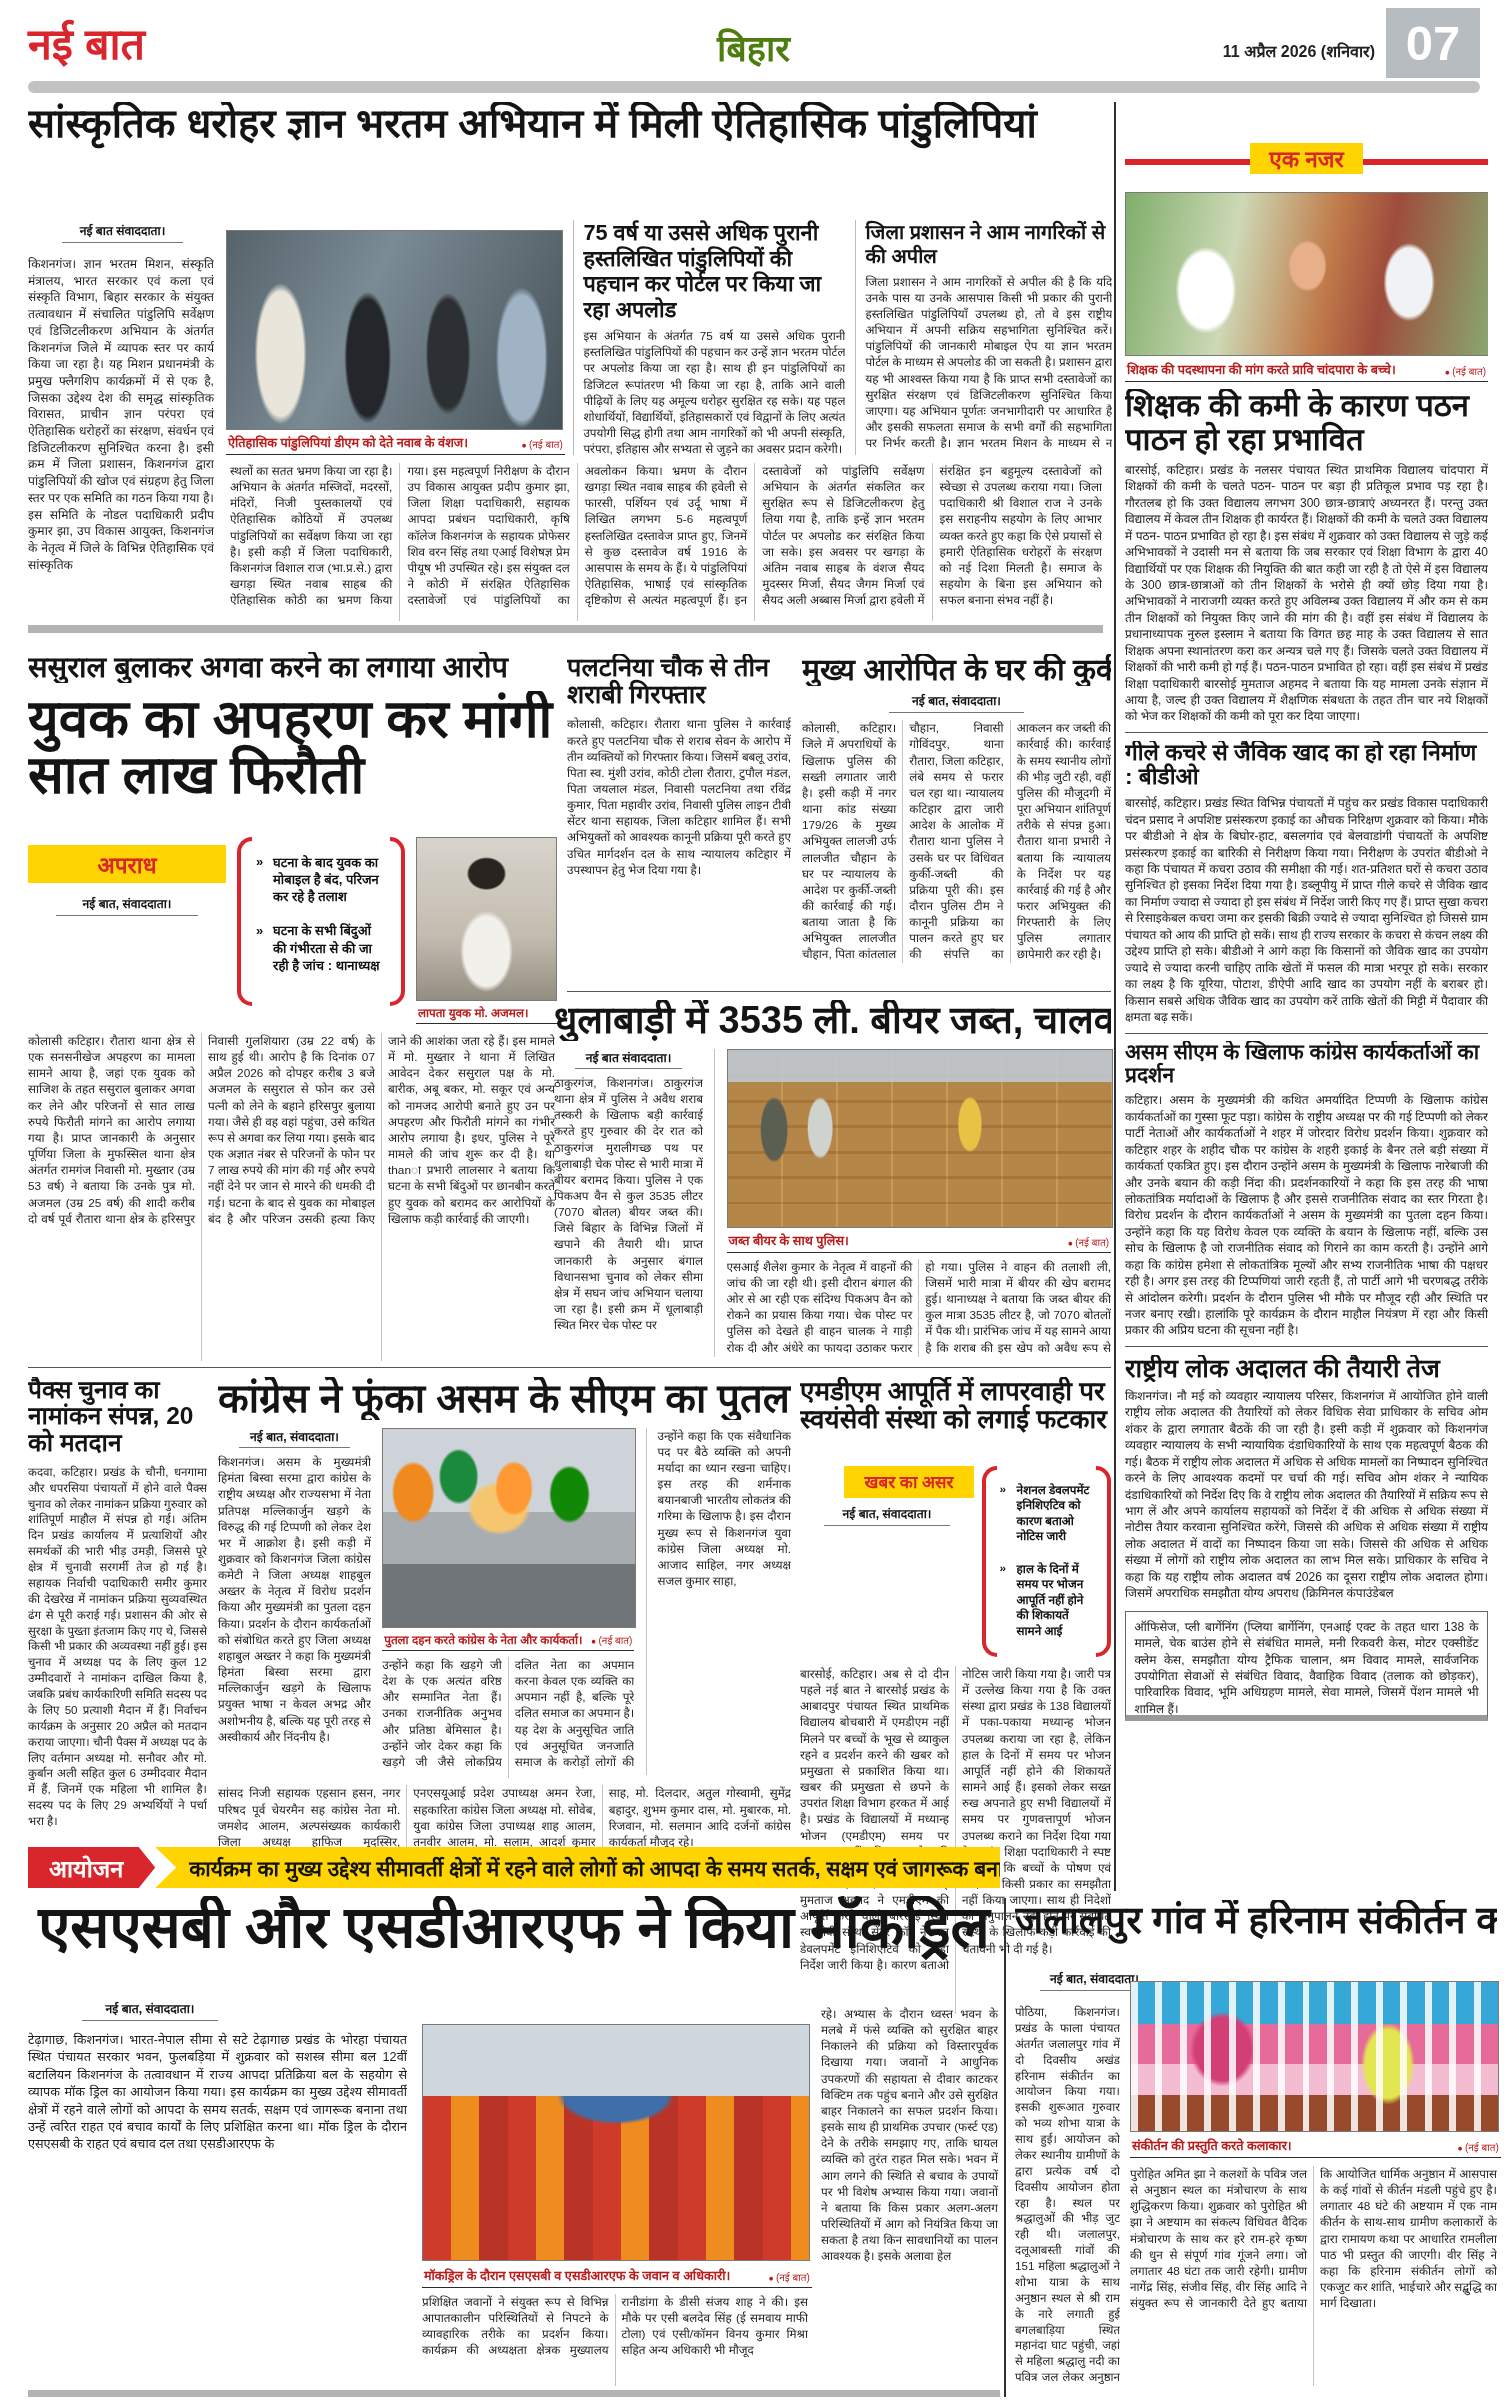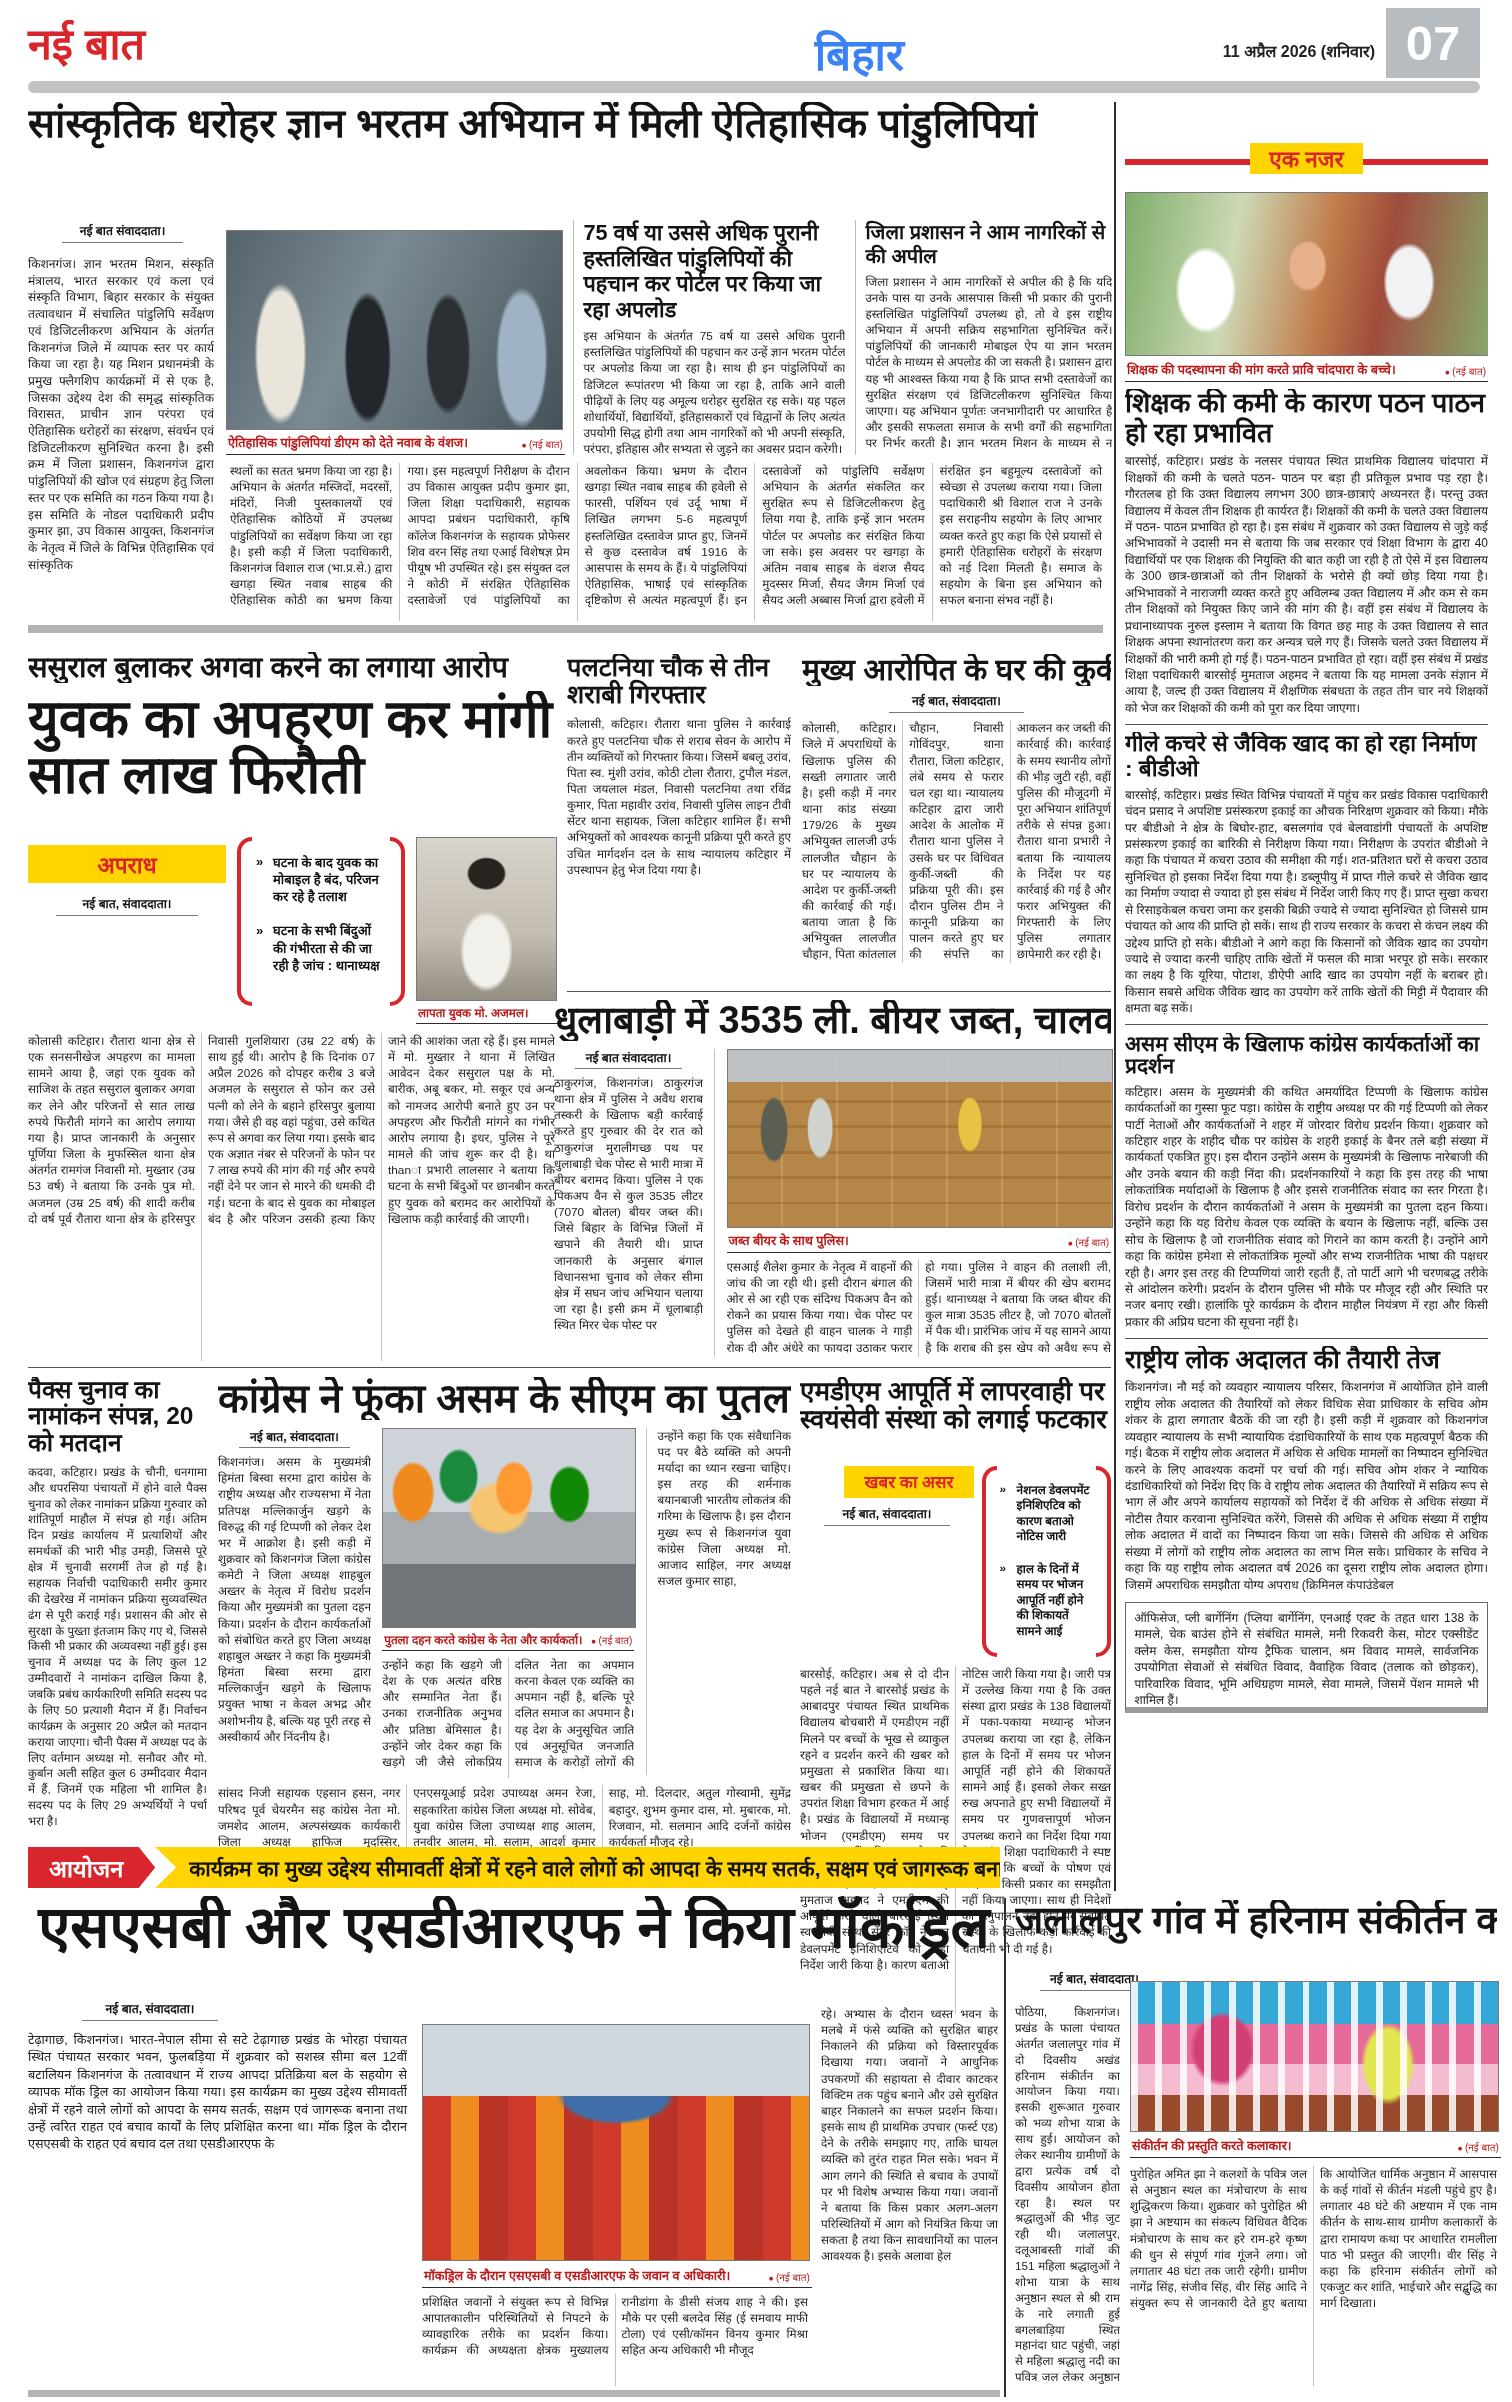--- a/index.html
+++ b/index.html
@@ -77,21 +77,21 @@
           padding:0 15px 0 34px;clip-path:polygon(0 0,100% 0,100% 100%,0 100%,21px 50%);white-space:nowrap;overflow:hidden;}
   .vline{background:#2f2f2f;width:1.9px;}
   .lokbox{border:1.9px solid #666;border-bottom:6.6px solid #9a9a9a;padding:6.6px 8.5px;}
 </style>
 </head>
 <body>
 
 <div class="page">
 
   <div class="abs" style="left:28px;top:13px;font-size:43px;font-weight:800;color:#d9252c;">नई बात</div>
-  <div class="abs" style="left:603px;top:22.6px;width:301px;text-align:right;font-size:44px;font-weight:800;color:#3b82f6;">बिहार</div>
+  <div class="abs" style="left:603px;top:22.6px;width:301px;text-align:center;font-size:36px;font-weight:800;color:#4d7c0f;">बिहार</div>
   <div class="abs" style="left:1158px;top:40px;width:217px;text-align:right;font-size:16px;font-weight:700;color:#222;">11 अप्रैल 2026 (शनिवार)</div>
   <div class="abs" style="left:1386px;top:7.5px;width:94px;height:70px;background:#b7bcc0;display:flex;align-items:center;justify-content:center;">
     <span style="font-size:49px;font-weight:800;color:#fff;">07</span>
   </div>
   <div class="abs gray-bar" style="left:28px;top:81px;width:1452px;height:12.2px;border-radius:7.5px;background:#c2c2c2;"></div>
 
   <div class="abs hl" style="left:28px;top:102px;width:1081px;height:102px;font-size:40px;">सांस्कृतिक धरोहर ज्ञान भरतम अभियान में मिली ऐतिहासिक पांडुलिपियां</div>
 
   <div class="abs byline" style="left:38px;top:222px;width:169px;">
     <span>नई बात संवाददाता।</span><span class="ul"></span>
@@ -126,21 +126,21 @@
         <span class="tb">एक नजर</span>
         <span class="ch r"></span>
       </span>
       <span class="line"></span>
     </div>
     <div class="ph ph-najar" style="width:100%;height:162px;margin-top:11.3px;"></div>
     <div class="cap">
       <span>शिक्षक की पदस्थापना की मांग करते प्रावि चांदपारा के बच्चे।</span>
       <span class="cr">(नई बात)</span>
     </div>
-    <div class="hl" style="font-size:27px;margin-top:7.5px;">शिक्षक की कमी के कारण पठन पाठन हो रहा प्रभावित</div>
+    <div class="hl" style="font-size:31px;margin-top:7.5px;">शिक्षक की कमी के कारण पठन पाठन हो रहा प्रभावित</div>
     <div class="bt" style="margin-top:5.6px;max-height:324px;font-size:12px;">बारसोई, कटिहार। प्रखंड के नलसर पंचायत स्थित प्राथमिक विद्यालय चांदपारा में शिक्षकों की कमी के चलते पठन- पाठन पर बड़ा ही प्रतिकूल प्रभाव पड़ रहा है। गौरतलब हो कि उक्त विद्यालय लगभग 300 छात्र-छात्राएं अध्यनरत हैं। परन्तु उक्त विद्यालय में केवल तीन शिक्षक ही कार्यरत हैं। शिक्षकों की कमी के चलते उक्त विद्यालय में पठन- पाठन प्रभावित हो रहा है। इस संबंध में शुक्रवार को उक्त विद्यालय से जुड़े कई अभिभावकों ने उदासी मन से बताया कि जब सरकार एवं शिक्षा विभाग के द्वारा 40 विद्यार्थियों पर एक शिक्षक की नियुक्ति की बात कही जा रही है तो ऐसे में इस विद्यालय के 300 छात्र-छात्राओं को तीन शिक्षकों के भरोसे ही क्यों छोड़ दिया गया है। अभिभावकों ने नाराजगी व्यक्त करते हुए अविलम्ब उक्त विद्यालय में और कम से कम तीन शिक्षकों को नियुक्त किए जाने की मांग की है। वहीं इस संबंध में विद्यालय के प्रधानाध्यापक नुरुल इस्लाम ने बताया कि विगत छह माह के उक्त विद्यालय से सात शिक्षक अपना स्थानांतरण करा कर अन्यत्र चले गए हैं। जिसके चलते उक्त विद्यालय में शिक्षकों की भारी कमी हो गई हैं। पठन-पाठन प्रभावित हो रहा। वहीं इस संबंध में प्रखंड शिक्षा पदाधिकारी बारसोई मुमताज अहमद ने बताया कि यह मामला उनके संज्ञान में आया है, जल्द ही उक्त विद्यालय में शैक्षणिक संबधता के तहत तीन चार नये शिक्षकों को भेज कर शिक्षकों की कमी को पूरा कर दिया जाएगा।</div>
     <div class="rule" style="margin:7.5px 0;"></div>
     <div class="hl" style="font-size:22.6px;">गीले कचरे से जैविक खाद का हो रहा निर्माण : बीडीओ</div>
     <div class="bt" style="margin-top:5.6px;max-height:271px;font-size:12px;">बारसोई, कटिहार। प्रखंड स्थित विभिन्न पंचायतों में पहुंच कर प्रखंड विकास पदाधिकारी चंदन प्रसाद ने अपशिष्ट प्रसंस्करण इकाई का औचक निरिक्षण शुक्रवार को किया। मौके पर बीडीओ ने क्षेत्र के बिघोर-हाट, बसलगांव एवं बेलवाडांगी पंचायतों के अपशिष्ट प्रसंस्करण इकाई का बारिकी से निरीक्षण किया गया। निरीक्षण के उपरांत बीडीओ ने कहा कि पंचायत में कचरा उठाव की समीक्षा की गई। शत-प्रतिशत घरों से कचरा उठाव सुनिश्चित हो इसका निर्देश दिया गया है। डब्लूपीयु में प्राप्त गीले कचरे से जैविक खाद का निर्माण ज्यादा से ज्यादा हो इस संबंध में निर्देश जारी किए गए हैं। प्राप्त सुखा कचरा से रिसाइकेबल कचरा जमा कर इसकी बिक्री ज्यादे से ज्यादा सुनिश्चित हो जिससे ग्राम पंचायत को आय की प्राप्ति हो सकें। साथ ही राज्य सरकार के कचरा से कंचन लक्ष्य की उद्देश्य प्राप्ति हो सके। बीडीओ ने आगे कहा कि किसानों को जैविक खाद का उपयोग ज्यादे से ज्यादा करनी चाहिए ताकि खेतों में फसल की मात्रा भरपूर हो सके। सरकार का लक्ष्य है कि यूरिया, पोटाश, डीऐपी आदि खाद का उपयोग नहीं के बराबर हो। किसान सबसे अधिक जैविक खाद का उपयोग करें ताकि खेतों की मिट्टी में पैदावार की क्षमता बढ़ सकें।</div>
     <div class="rule" style="margin:7.5px 0;"></div>
     <div class="hl" style="font-size:21px;">असम सीएम के खिलाफ कांग्रेस कार्यकर्ताओं का प्रदर्शन</div>
     <div class="bt" style="margin-top:5.6px;max-height:379px;font-size:12px;">कटिहार। असम के मुख्यमंत्री की कथित अमर्यादित टिप्पणी के खिलाफ कांग्रेस कार्यकर्ताओं का गुस्सा फूट पड़ा। कांग्रेस के राष्ट्रीय अध्यक्ष पर की गई टिप्पणी को लेकर पार्टी नेताओं और कार्यकर्ताओं ने शहर में जोरदार विरोध प्रदर्शन किया। शुक्रवार को कटिहार शहर के शहीद चौक पर कांग्रेस के शहरी इकाई के बैनर तले बड़ी संख्या में कार्यकर्ता एकत्रित हुए। इस दौरान उन्होंने असम के मुख्यमंत्री के खिलाफ नारेबाजी की और उनके बयान की कड़ी निंदा की। प्रदर्शनकारियों ने कहा कि इस तरह की भाषा लोकतांत्रिक मर्यादाओं के खिलाफ है और इससे राजनीतिक संवाद का स्तर गिरता है। विरोध प्रदर्शन के दौरान कार्यकर्ताओं ने असम के मुख्यमंत्री का पुतला दहन किया। उन्होंने कहा कि यह विरोध केवल एक व्यक्ति के बयान के खिलाफ नहीं, बल्कि उस सोच के खिलाफ है जो राजनीतिक संवाद को गिराने का काम करती है। उन्होंने आगे कहा कि कांग्रेस हमेशा से लोकतांत्रिक मूल्यों और सभ्य राजनीतिक भाषा की पक्षधर रही है। अगर इस तरह की टिप्पणियां जारी रहती हैं, तो पार्टी आगे भी चरणबद्ध तरीके से आंदोलन करेगी। प्रदर्शन के दौरान पुलिस भी मौके पर मौजूद रही और स्थिति पर नजर बनाए रखी। हालांकि पूरे कार्यक्रम के दौरान माहौल नियंत्रण में रहा और किसी प्रकार की अप्रिय घटना की सूचना नहीं है।</div>
     <div class="rule" style="margin:7.5px 0;"></div>
     <div class="hl" style="font-size:25.4px;">राष्ट्रीय लोक अदालत की तैयारी तेज</div>
     <div class="bt" style="margin-top:5.6px;max-height:222px;font-size:12px;">किशनगंज। नौ मई को व्यवहार न्यायालय परिसर, किशनगंज में आयोजित होने वाली राष्ट्रीय लोक अदालत की तैयारियों को लेकर विधिक सेवा प्राधिकार के सचिव ओम शंकर के द्वारा लगातार बैठकें की जा रही है। इसी कड़ी में शुक्रवार को किशनगंज व्यवहार न्यायालय के सभी न्यायायिक दंडाधिकारियों के साथ एक महत्वपूर्ण बैठक की गई। बैठक में राष्ट्रीय लोक अदालत में अधिक से अधिक मामलों का निष्पादन सुनिश्चित करने के लिए आवश्यक कदमों पर चर्चा की गई। सचिव ओम शंकर ने न्यायिक दंडाधिकारियों को निर्देश दिए कि वे राष्ट्रीय लोक अदालत की तैयारियों में सक्रिय रूप से भाग लें और अपने कार्यालय सहायकों को निर्देश दें की अधिक से अधिक संख्या में नोटीस तैयार करवाना सुनिश्चित करेंगे, जिससे की अधिक से अधिक संख्या में राष्ट्रीय लोक अदालत में वादों का निष्पादन किया जा सके। जिससे की अधिक से अधिक संख्या में लोगों को राष्ट्रीय लोक अदालत का लाभ मिल सके। प्राधिकार के सचिव ने कहा कि यह राष्ट्रीय लोक अदालत वर्ष 2026 का दूसरा राष्ट्रीय लोक अदालत होगा। जिसमें अपराधिक समझौता योग्य अपराध (क्रिमिनल कंपाउंडेबल</div>

